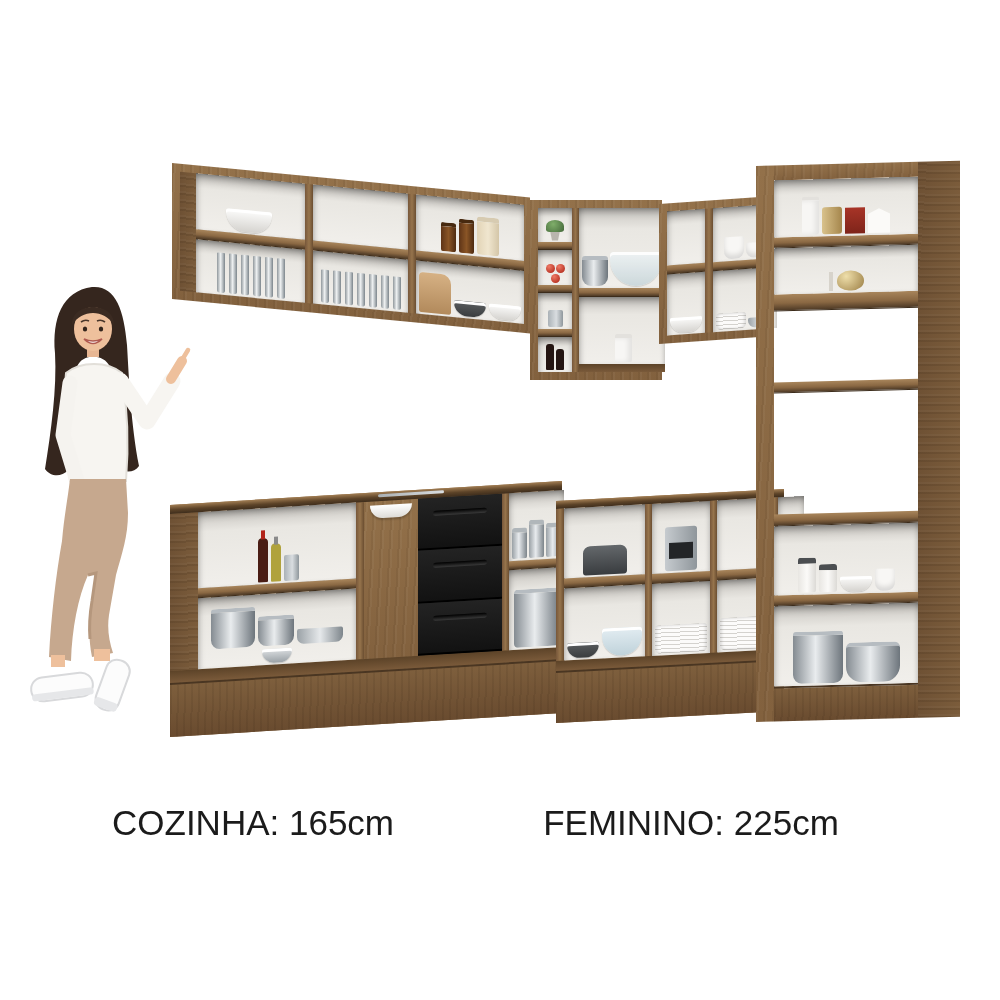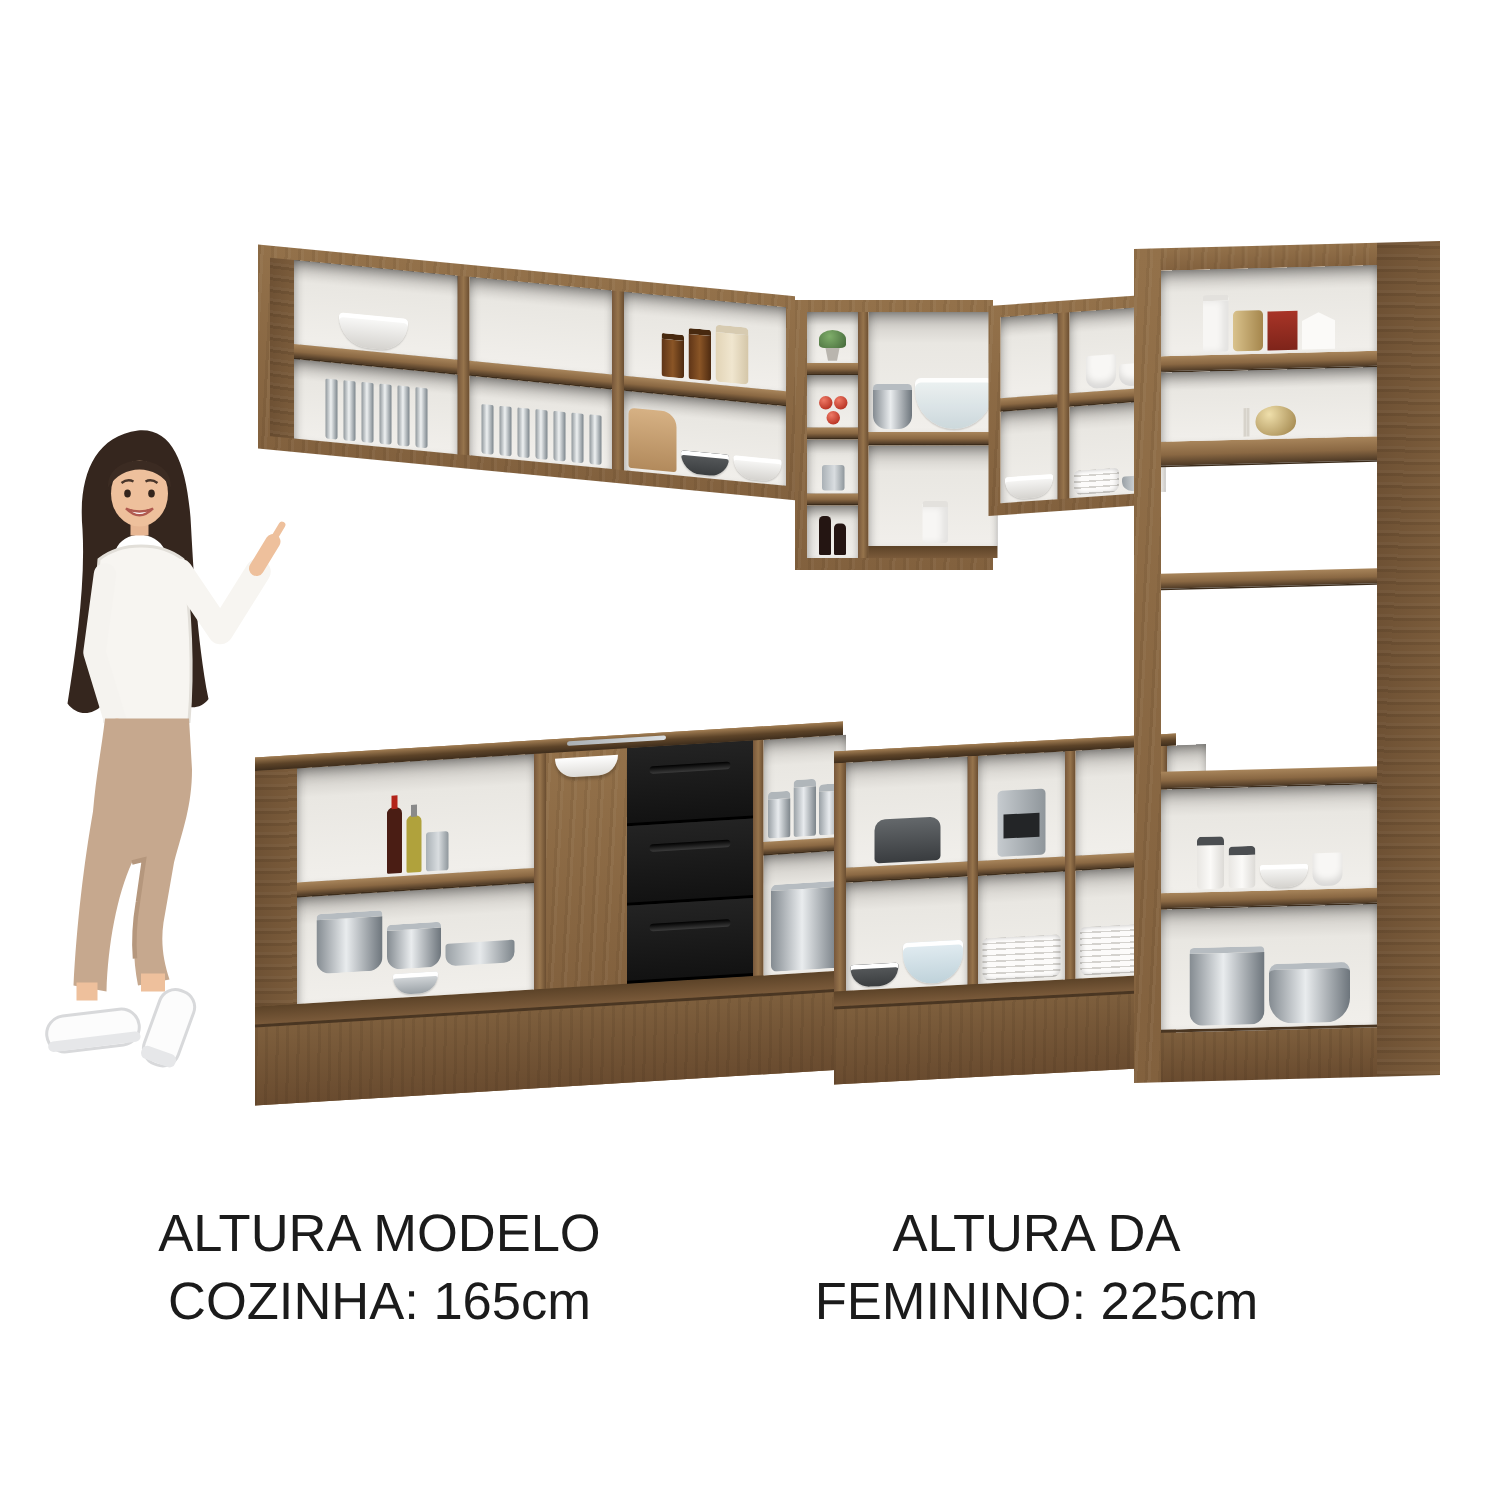--- a/index.html
+++ b/index.html
@@ -422,21 +422,19 @@
           <span class="it pot" style="width:50px;height:48px;"></span>
           <span class="it pot" style="width:54px;height:36px;border-radius:6px 6px 16px 16px;"></span>
         </div>
         <div class="plinth" style="height:33px;"></div>
       </div>
       <div class="wood-side" style="width:42px;flex:none;"></div>
     </div>
   </div>
 
   <div class="caption" style="left:83px;top:800px;">
-    <div>ALTURA MODELO</div>
     <div>COZINHA: 165cm</div>
   </div>
   <div class="caption" style="left:521px;top:800px;">
-    <div>ALTURA DA</div>
     <div>FEMININO: 225cm</div>
   </div>
 
 </div>
 
 </body></html>

